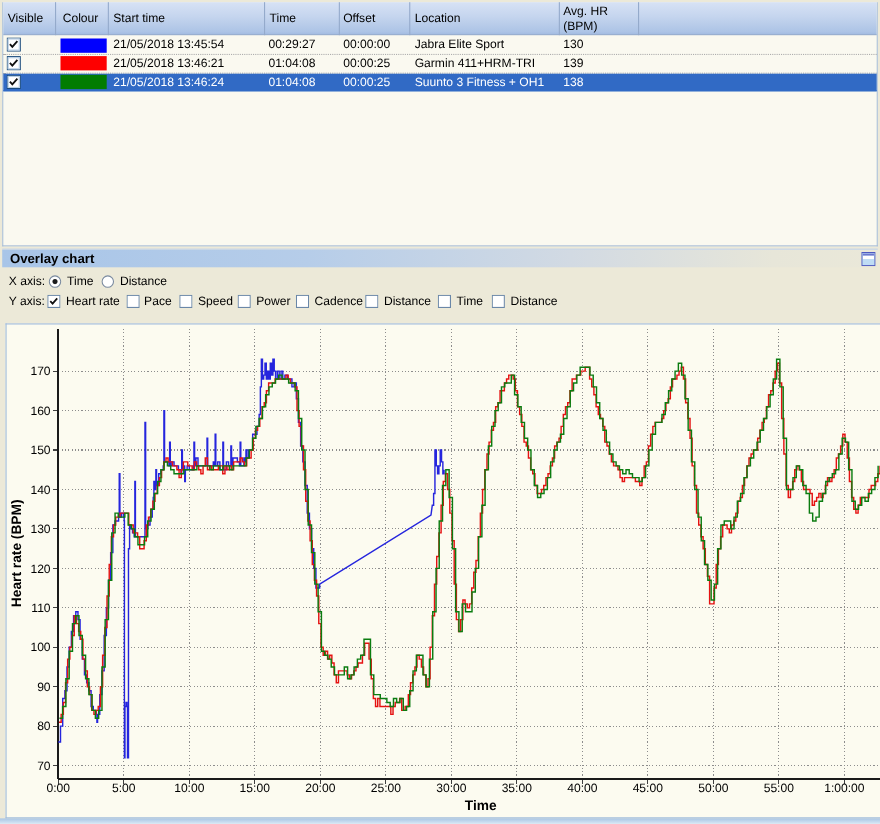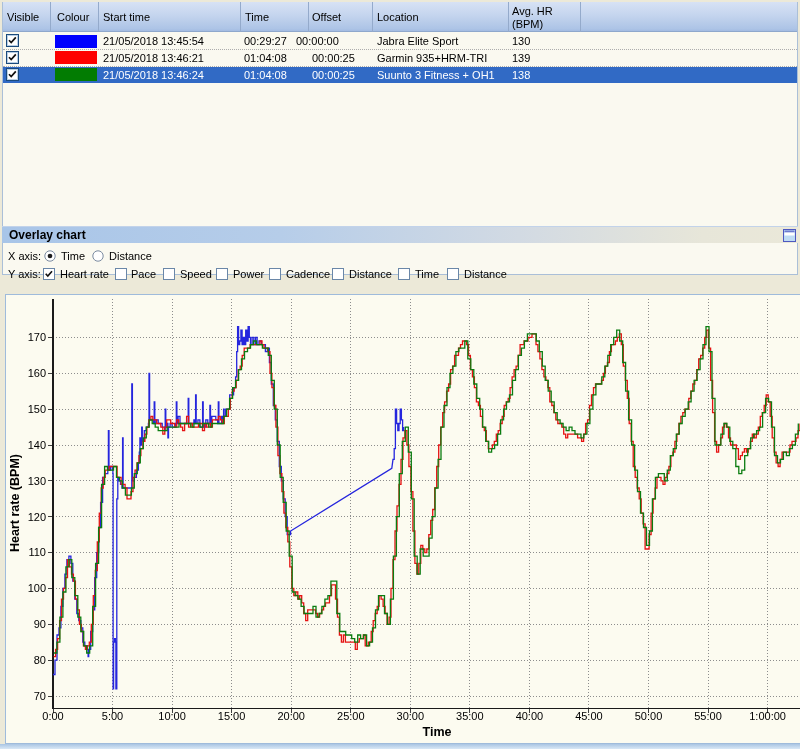--- a/index.html
+++ b/index.html
@@ -1,15 +1,15 @@
 <!DOCTYPE html>
 <html><head><meta charset="utf-8"><style>
 *{margin:0;padding:0;box-sizing:border-box}
 html,body{width:800px;height:749px;background:#ece9d8;font-family:"Liberation Sans",sans-serif;font-size:11px;color:#000;overflow:hidden}
-#tbl{position:absolute;left:2px;top:2px;width:796px;height:273px;background:#faf9f0;border:1px solid #aabfd8;border-top:none}
+#tbl{position:absolute;left:2px;top:2px;width:796px;height:222px;background:#faf9f0;border:1px solid #aabfd8;border-top:none}
 .hdr{position:absolute;left:0;top:0;width:100%;height:30px;background:linear-gradient(#d7e2f5,#c5d5ee 45%,#adc4e6 92%,#a3bce2);border-bottom:1px solid #8fa8cc}
 .vs{position:absolute;top:0;width:1px;height:30px;background:#94aacb}
 .h{position:absolute;top:0;line-height:30px;white-space:nowrap}
 .h2{position:absolute;top:3px;line-height:13px;white-space:nowrap}
 .row{position:absolute;left:0;width:100%;height:16.8px;border-bottom:1px dotted #adadad}
 .row.sel{background:#316ac5;color:#fff;border-bottom:1px solid #316ac5}
 .c{position:absolute;top:0;line-height:16px;white-space:nowrap}
 .cbx{position:absolute;left:3px;top:1px}
 .sw{position:absolute;left:52px;top:1.5px;width:42px;height:13px}
 #obar{position:absolute;left:2px;top:226px;width:796px;height:17px;background:linear-gradient(to right,#a8c5e8,#b6cde9 35%,#d2dae3 65%,#e7e6d9 88%,#eae8d9);border-top:1px solid #c2d3ea}
@@ -39,35 +39,35 @@
     </div>
 <div class="row" style="top:31px">
 <span class="cbx"><svg width="13" height="13" viewBox="0 0 13 13">
           <rect x="0.5" y="0.5" width="12" height="12" fill="#fff" stroke="#1a4a7c"></rect>
           <rect x="1.5" y="1.5" width="10" height="10" fill="none" stroke="#b9cfe4" stroke-width="1"></rect>
           <path d="M3 6.2 L5.2 8.6 L9.8 3.4" stroke="#111" stroke-width="1.7" fill="none"></path>
         </svg></span>
 <span class="sw" style="background:#0000fe"></span>
 <span class="c" style="left:100px">21/05/2018 13:45:54</span>
 <span class="c" style="left:241px">00:29:27</span>
-<span class="c" style="left:293px">00:00:00</span>
+<span class="c" style="left:309px">00:00:00</span>
 <span class="c" style="left:374px">Jabra Elite Sport</span>
 <span class="c" style="left:509px">130</span>
     </div>
     <div class="row" style="top:47.8px">
 <span class="cbx"><svg width="13" height="13" viewBox="0 0 13 13">
           <rect x="0.5" y="0.5" width="12" height="12" fill="#fff" stroke="#1a4a7c"></rect>
           <rect x="1.5" y="1.5" width="10" height="10" fill="none" stroke="#b9cfe4" stroke-width="1"></rect>
           <path d="M3 6.2 L5.2 8.6 L9.8 3.4" stroke="#111" stroke-width="1.7" fill="none"></path>
         </svg></span>
 <span class="sw" style="background:#fe0000"></span>
 <span class="c" style="left:100px">21/05/2018 13:46:21</span>
 <span class="c" style="left:241px">01:04:08</span>
 <span class="c" style="left:309px">00:00:25</span>
-<span class="c" style="left:374px">Garmin 935+HRM-TRI</span>
+<span class="c" style="left:374px">Garmin 411+HRM-TRI</span>
 <span class="c" style="left:509px">139</span>
     </div>
     <div class="row sel" style="top:64.6px">
 <span class="cbx"><svg width="13" height="13" viewBox="0 0 13 13">
           <rect x="0.5" y="0.5" width="12" height="12" fill="#fff" stroke="#1a4a7c"></rect>
           <rect x="1.5" y="1.5" width="10" height="10" fill="none" stroke="#b9cfe4" stroke-width="1"></rect>
           <path d="M3 6.2 L5.2 8.6 L9.8 3.4" stroke="#111" stroke-width="1.7" fill="none"></path>
         </svg></span>
 <span class="sw" style="background:#027c02"></span>
 <span class="c" style="left:100px">21/05/2018 13:46:24</span>

